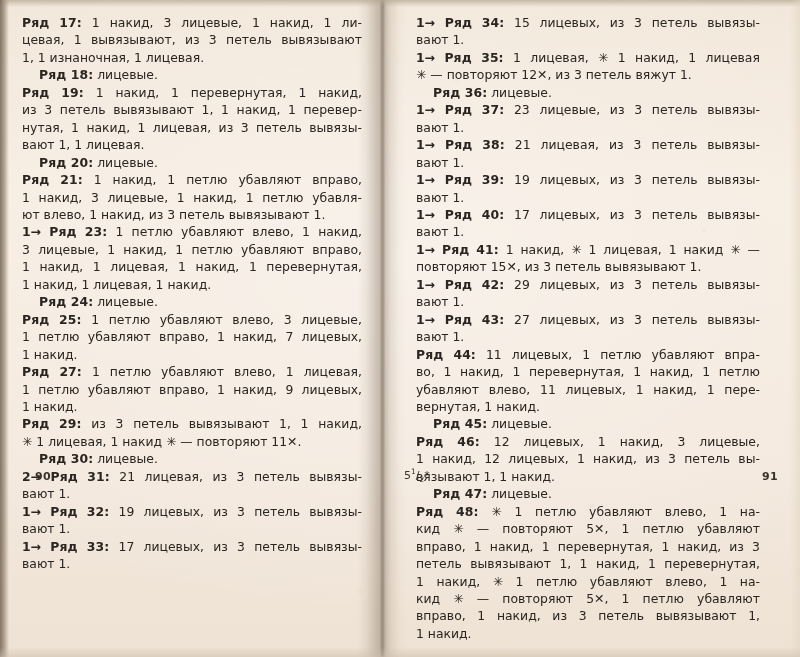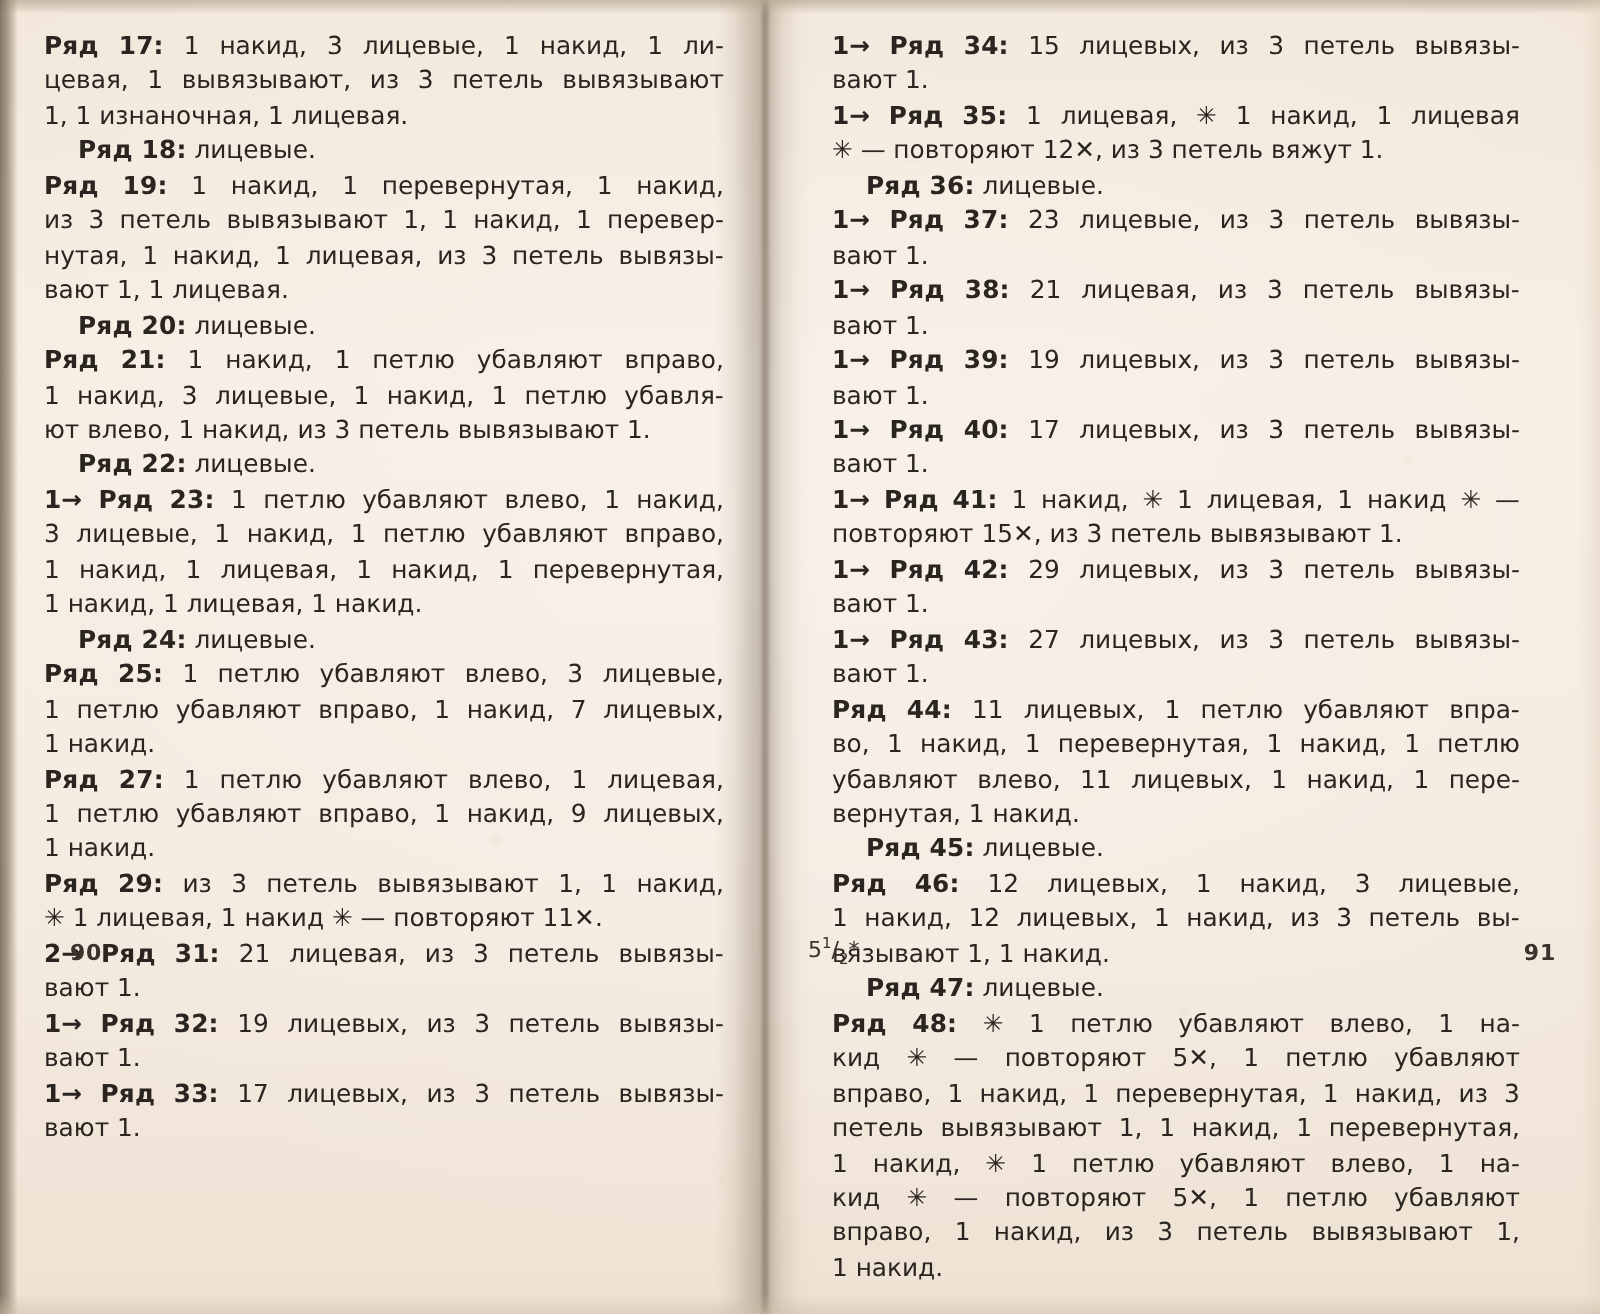--- a/index.html
+++ b/index.html
@@ -181,23 +181,20 @@
             <span><span>лицевые,</span></span>
             <span><span>1</span></span>
             <span><span>накид,</span></span>
             <span><span>1</span></span>
             <span><span>петлю</span></span>
             <span><span>убавля-</span></span>
           </span>
           <span class="ln"><span>ют влево, 1 накид, из 3 петель вывязывают 1.</span></span>
         </p>
         <p class="para">
-          <span class="ln"><span class="ind"></span><b class="row">Ряд 22:</b><span> лицевые.</span></span>
-        </p>
-        <p class="para">
           <span class="ln j">
             <span><span class="mark">1→</span></span>
             <span><b class="row">Ряд</b></span>
             <span><b class="row">23:</b></span>
             <span><span>1</span></span>
             <span><span>петлю</span></span>
             <span><span>убавляют</span></span>
             <span><span>влево,</span></span>
             <span><span>1</span></span>
             <span><span>накид,</span></span>
@@ -279,20 +276,23 @@
             <span><b class="row">29:</b></span>
             <span><span>из</span></span>
             <span><span>3</span></span>
             <span><span>петель</span></span>
             <span><span>вывязывают</span></span>
             <span><span>1,</span></span>
             <span><span>1</span></span>
             <span><span>накид,</span></span>
           </span>
           <span class="ln"><span>✳ 1 лицевая, 1 накид ✳ — повторяют 11✕.</span></span>
+        </p>
+        <p class="para">
+          <span class="ln"><span class="ind"></span><b class="row">Ряд 30:</b><span> лицевые.</span></span>
         </p>
         <p class="para">
           <span class="ln j">
             <span><span class="mark">2→</span></span>
             <span><b class="row">Ряд</b></span>
             <span><b class="row">31:</b></span>
             <span><span>21</span></span>
             <span><span>лицевая,</span></span>
             <span><span>из</span></span>
             <span><span>3</span></span>

